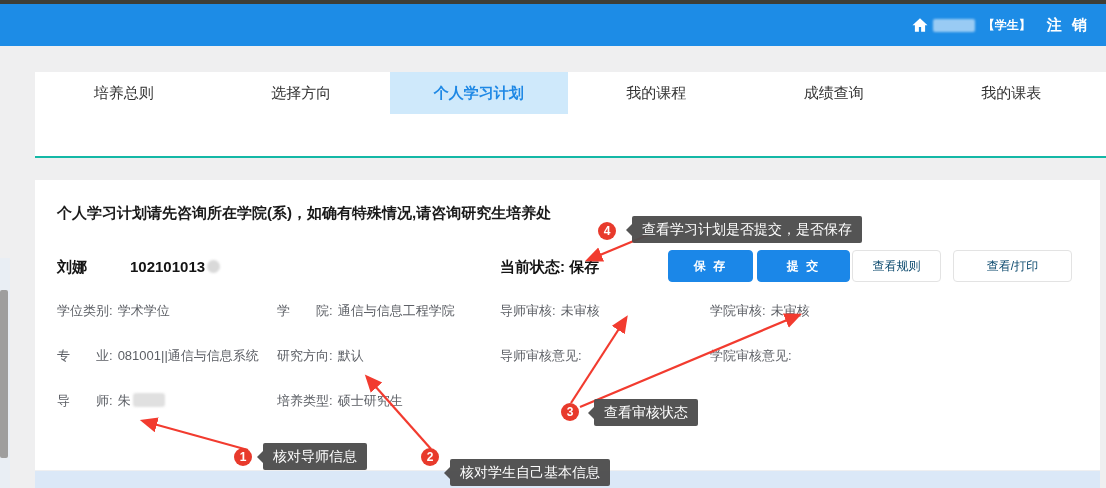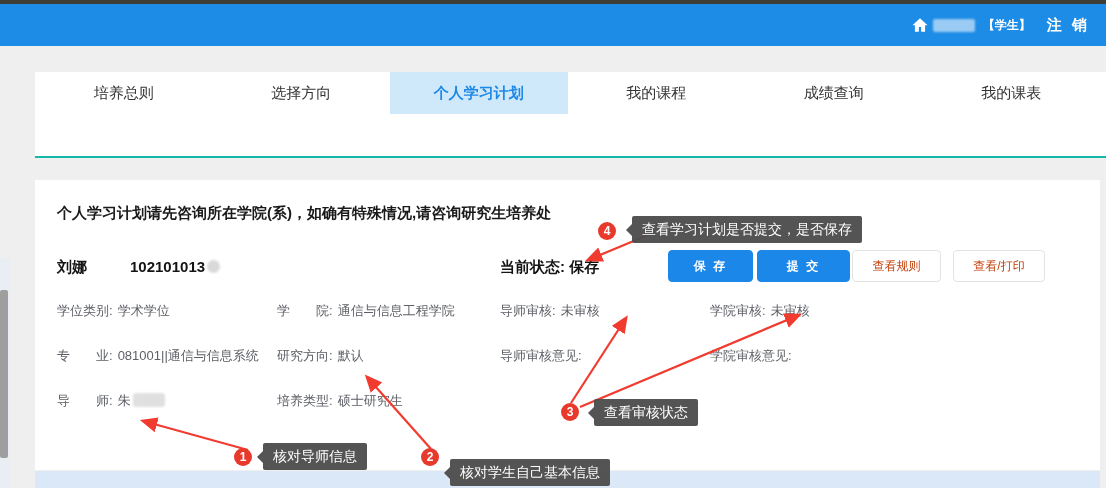--- a/index.html
+++ b/index.html
@@ -35,25 +35,25 @@
   .nav-tab.active { background:#cfe9fb; color:#1e88e5; font-weight:bold; }
   
   .main-card { position:absolute; left:35px; top:180px; width:1065px; height:290px; background:#fff; }
   .notice { position:absolute; left:22px; top:24px; font-size:15px; font-weight:bold; color:#1a1a1a; white-space:nowrap; }
   .student-name { position:absolute; left:22px; top:78px; font-size:15px; font-weight:bold; color:#141414; }
   .student-id { position:absolute; left:95px; top:78px; font-size:15px; font-weight:bold; color:#141414; display:flex; align-items:center; }
   .id-mask { display:inline-block; width:13px; height:13px; background:#d9d9d9; border-radius:7px; margin-left:2px; filter:blur(1px); }
   .status { position:absolute; left:465px; top:78px; font-size:15px; font-weight:bold; color:#141414; white-space:nowrap; }
   .btn { position:absolute; top:70px; height:32px; border-radius:4px; font-size:12px; font-family:"Liberation Sans",sans-serif; cursor:pointer; white-space:nowrap; }
   .btn-primary { background:#1b87e8; border:1px solid #1b87e8; color:#fff; font-weight:bold; letter-spacing:2px; }
-  .btn-plain { background:#fff; border:1px solid #e3e3e3; color:#c2410c; }
+  .btn-plain { background:#fff; border:1px solid #e3e3e3; color:#0c4a6e; }
   .btn-save  { left:633px; width:85px; }
   .btn-submit{ left:722px; width:93px; }
   .btn-rules { left:817px; width:89px; }
-  .btn-print { left:918px; width:92px;text-align:center; }
+  .btn-print { left:918px; width:119px;text-align:center; }
   .field { position:absolute; font-size:13px; color:#5d6066; white-space:nowrap; }
   .flabel { margin-right:5px; }
   .fvalue { color:#5d6066; }
   .mentor-mask { display:inline-block; width:32px; height:14px; background:#e0e0e0; border-radius:3px; margin-left:2px; vertical-align:-2px; filter:blur(1.2px); }
   
   .bottom-strip { position:absolute; left:35px; top:471px; width:1065px; height:17px; background:#dbe8f7; }
   .scroll-track { position:absolute; left:0; top:258px; width:10px; height:230px; background:#e9eef4; }
   .scroll-thumb { position:absolute; left:0; top:290px; width:8px; height:168px; background:#9e9e9e; border-radius:2px; cursor:pointer; }
   
   .arrows { position:absolute; left:0; top:0; width:1106px; height:488px; z-index:4; pointer-events:none; }

